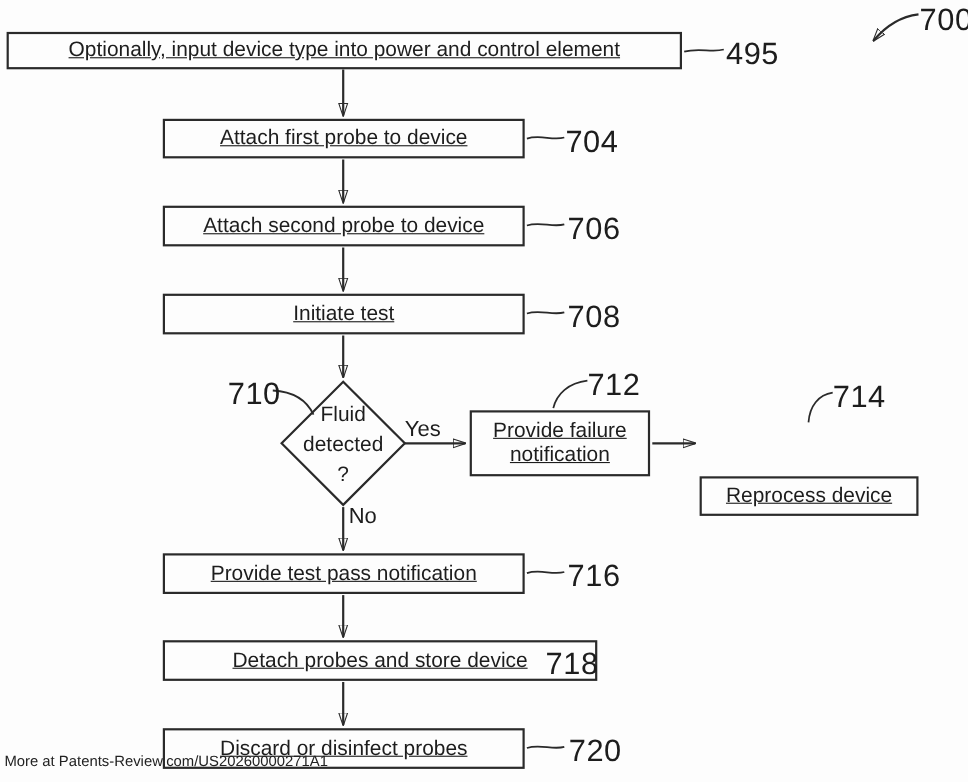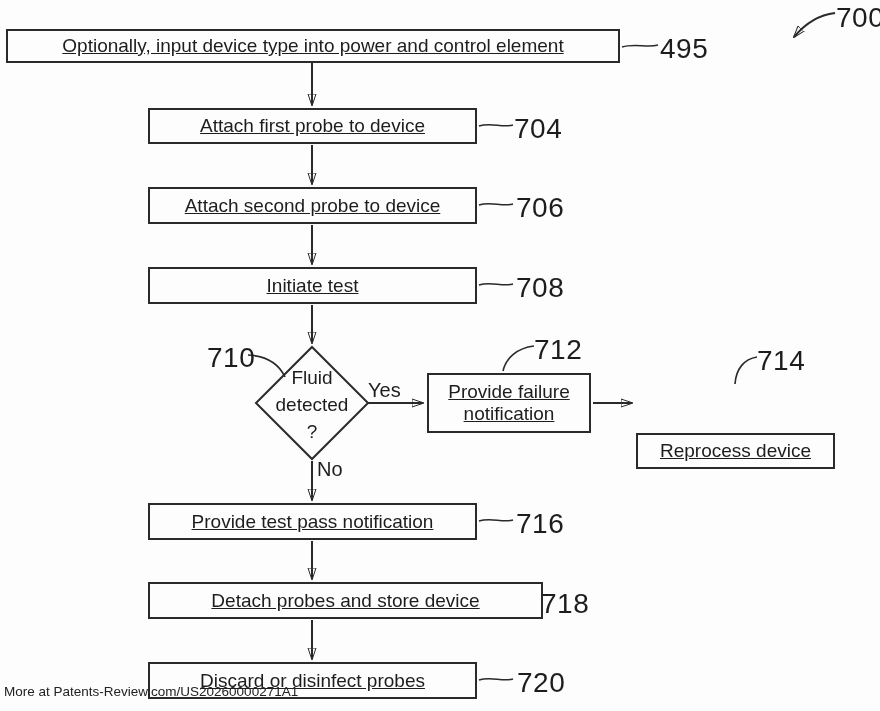--- a/index.html
+++ b/index.html
@@ -120,18 +120,18 @@
 
   <div class="ref" style="left:836px;top:2px;">700</div>
   <div class="ref" style="left:660px;top:33px;">495</div>
   <div class="ref" style="left:514px;top:113px;">704</div>
   <div class="ref" style="left:516px;top:192px;">706</div>
   <div class="ref" style="left:516px;top:272px;">708</div>
   <div class="ref" style="left:207px;top:342px;">710</div>
   <div class="ref" style="left:534px;top:334px;">712</div>
   <div class="ref" style="left:757px;top:345px;">714</div>
   <div class="ref" style="left:516px;top:508px;">716</div>
-  <div class="ref" style="left:541px;top:588px;">718</div>
+  <div class="ref" style="left:496px;top:588px;">718</div>
   <div class="ref" style="left:517px;top:667px;">720</div>
 
   <div class="watermark">More at Patents-Review.com/US20260000271A1</div>
 
 </div>
 
 </body></html>

